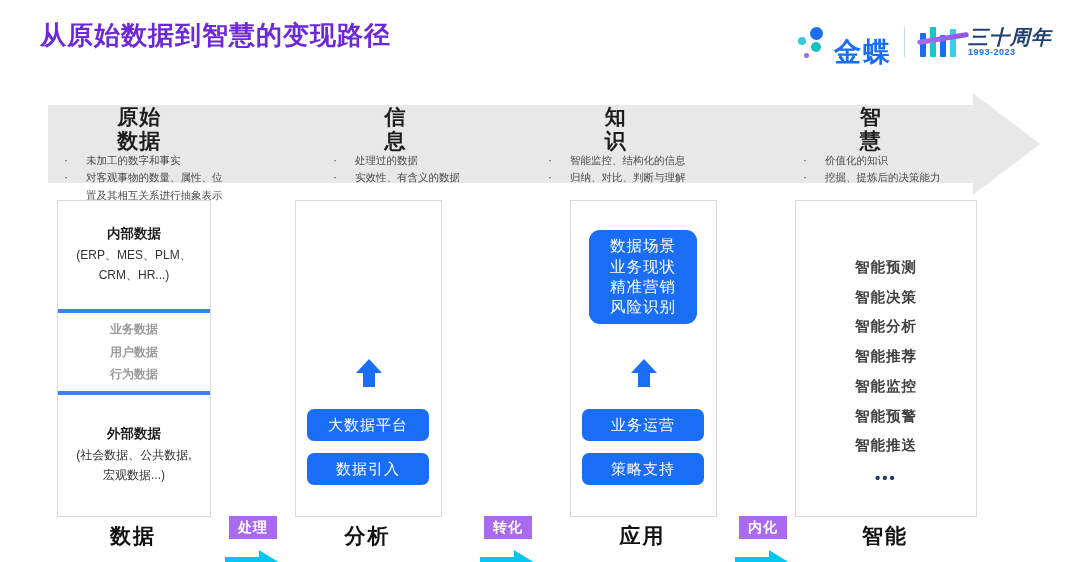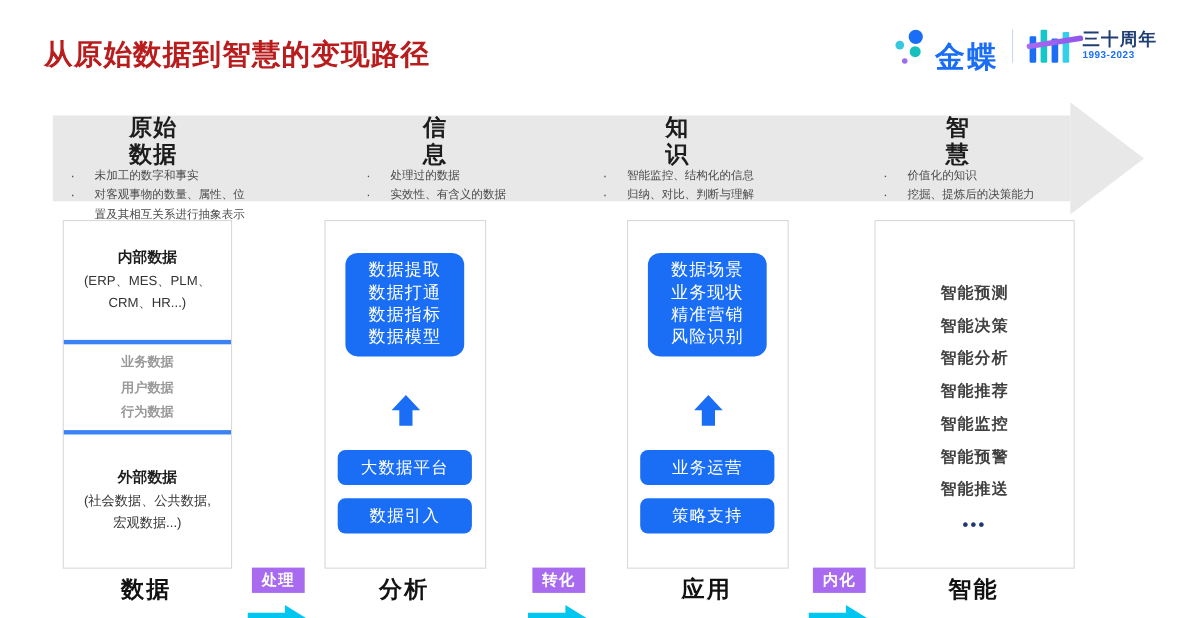--- a/index.html
+++ b/index.html
@@ -6,22 +6,22 @@
   body{
     width:1080px;height:562px;
     background:#ffffff;
     font-family:"Liberation Sans","DejaVu Sans",sans-serif;
     overflow:hidden;position:relative;
   }
   .page{position:absolute;inset:0;}
 
   
   .title{
-    position:absolute;left:40px;top:32px;
-    font-size:26px;font-weight:bold;color:#b91c1c;
+    position:absolute;left:40px;top:18px;
+    font-size:26px;font-weight:bold;color:#6d28d9;
     letter-spacing:1px;white-space:nowrap;
   }
   .brand{
     position:absolute;right:28px;top:20px;
     display:flex;align-items:center;height:44px;
   }
   .brand-dots{position:relative;width:34px;height:34px;margin-right:4px;}
   .dot{position:absolute;border-radius:50%;}
   .dot.d1{width:13px;height:13px;background:#1a6ef5;left:14px;top:2px;}
   .dot.d2{width:8px;height:8px;background:#35c9e0;left:2px;top:12px;}
@@ -40,21 +40,21 @@
   .bar.b1{left:3px;width:6px;height:24px;background:#1a6ef5;}
   .bar.b2{left:13px;width:6px;height:30px;background:#16c7c7;}
   .bar.b3{left:23px;width:6px;height:22px;background:#1a6ef5;}
   .bar.b4{left:33px;width:6px;height:28px;background:#35d0e8;}
   .swoosh{
     position:absolute;left:0px;top:11px;width:52px;height:5px;
     background:linear-gradient(90deg,#a86bf0,#8f55ea);
     border-radius:3px;transform:rotate(-9deg);
   }
   .anniv-text{line-height:1.05;}
-  .anniv-cn{font-size:16px;font-weight:bold;color:#1f3f73;letter-spacing:1px;}
+  .anniv-cn{font-size:20px;font-weight:bold;color:#1f3f73;letter-spacing:1px;font-style:italic;}
   .anniv-yr{font-size:9px;font-weight:bold;color:#1a6ef5;letter-spacing:0.5px;}
 
   
   .banner{
     position:absolute;left:48px;top:105px;width:992px;height:78px;
   }
   .banner-body{
     position:absolute;left:0;top:0;width:925px;height:78px;
     background:#e8e8e8;
   }
@@ -270,24 +270,20 @@
         <div class="lbl-grey">行为数据</div>
       </div>
       <div class="cell c1-c">
         <div class="lbl-strong">外部数据</div>
         <div class="lbl-sub" style="white-space:pre-line">(社会数据、公共数据,
 宏观数据...)</div>
       </div>
     </div>
 
     <div class="col col2">
-      <div class="bluebox big-box" style="white-space:pre-line">数据提取
-数据打通
-数据指标
-数据模型</div>
       <div class="uparrow">
         <svg width="34" height="34" viewBox="0 0 34 34">
             <polygon points="17,3 30,17 23,17 23,31 11,31 11,17 4,17" fill="#1a6ef5"></polygon>
           </svg>
       </div>
       <div class="pill pill-a">大数据平台</div>
       <div class="pill pill-b">数据引入</div>
     </div>
 
     <div class="col col3">

